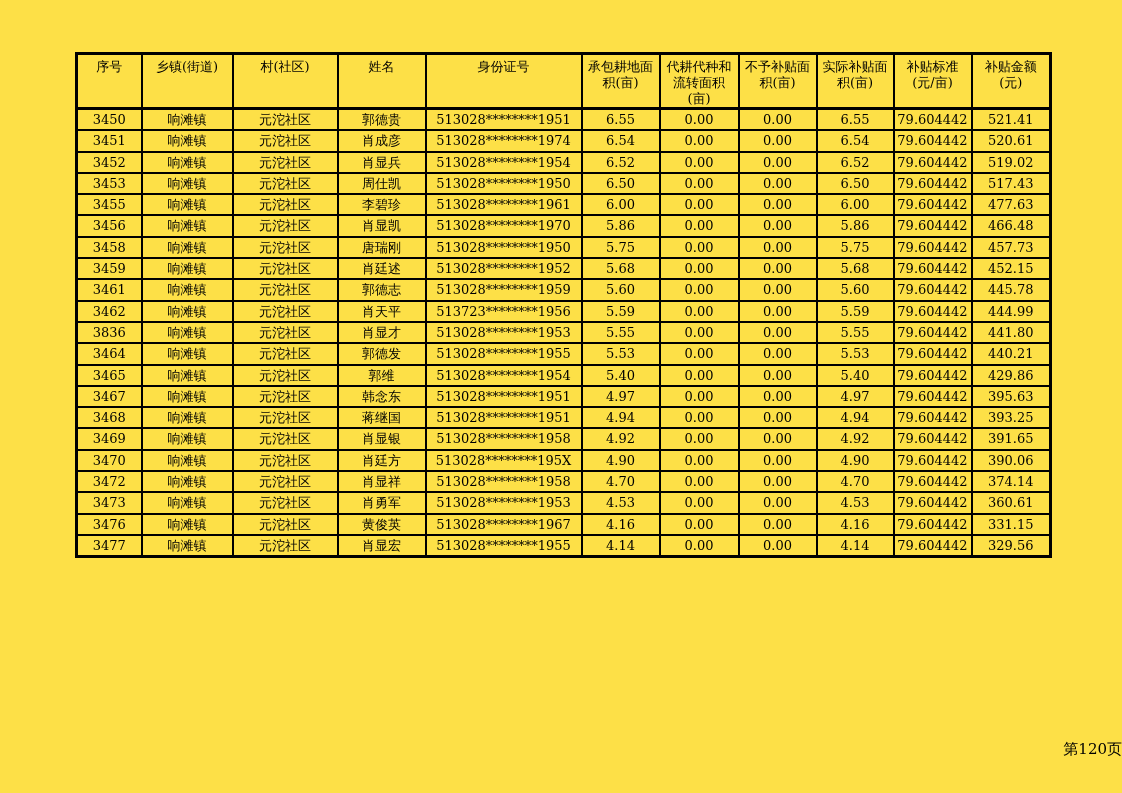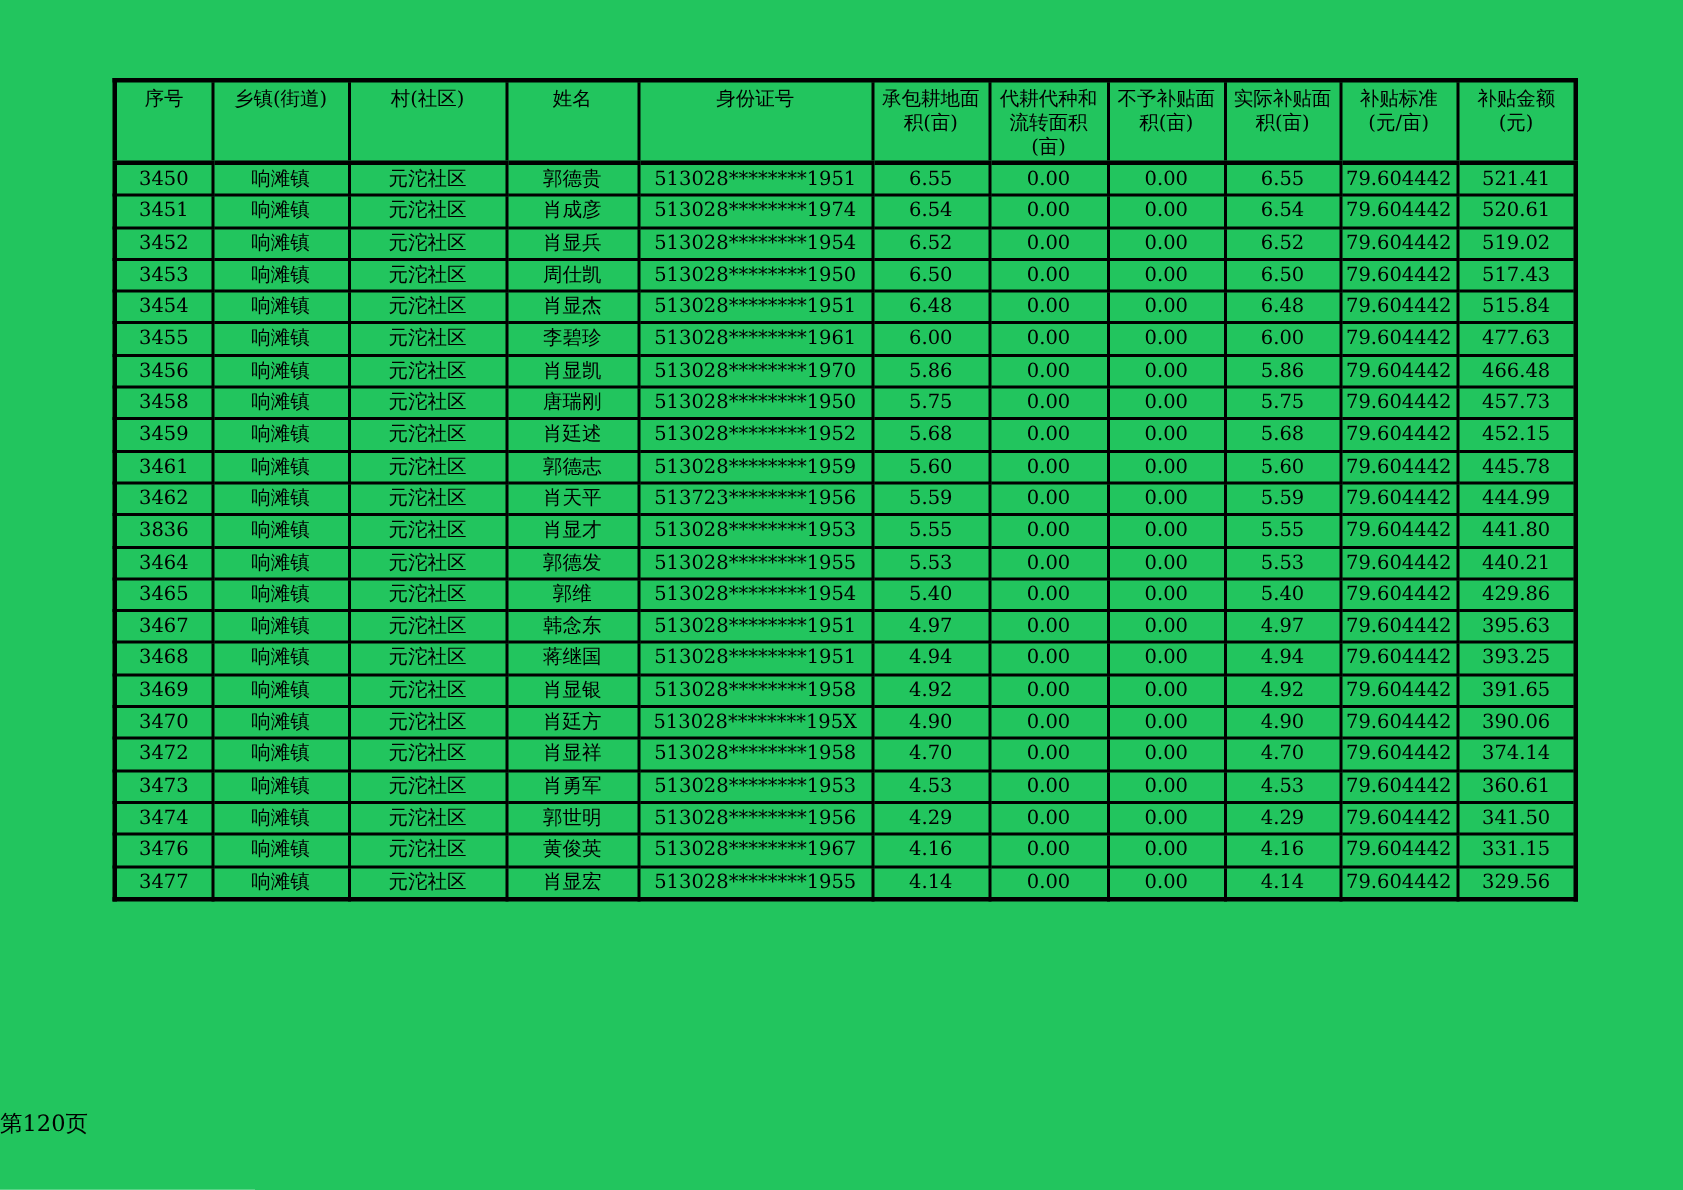--- a/index.html
+++ b/index.html
@@ -1,21 +1,21 @@
 <!DOCTYPE html>
 <html><head>
 <meta charset="utf-8">
 <style>
   html,body{margin:0;padding:0;}
   body{
     width:1122px;height:793px;background:#ffffff;
     font-family:"DejaVu Serif","Liberation Serif",serif;
     color:#000;
   }
-  .page{position:relative;width:1122px;height:793px;background:#22c55e;overflow:hidden;}
+  .page{position:relative;width:1122px;height:793px;background:#fde047;overflow:hidden;}
   table.subsidy{
     position:absolute;left:75px;top:52px;width:974px;
     border-collapse:collapse;table-layout:fixed;
     border:3px solid #000;
   }
   th,td{
     border:2px solid #000;
     padding:0;
     text-align:center;
     font-weight:normal;
@@ -30,21 +30,21 @@
     white-space:pre-line;
     border-bottom:3px solid #000;
   }
   tbody td{
     height:19.3px;
     line-height:19.3px;
     white-space:nowrap;
   }
   .footer{
     position:absolute;left:0;right:0;top:740px;
-    text-align:left;font-size:15px;
+    text-align:right;font-size:15px;
   }
 </style>
 </head>
 <body>
 
 <div class="page">
 
   <table class="subsidy">
     <colgroup>
       <col style="width:65px">
@@ -132,33 +132,20 @@
       <td>周仕凯</td>
       <td>513028********1950</td>
       <td>6.50</td>
       <td>0.00</td>
       <td>0.00</td>
       <td>6.50</td>
       <td>79.604442</td>
       <td>517.43</td>
     </tr>
 
-    <tr>
-      <td>3454</td>
-      <td>响滩镇</td>
-      <td>元沱社区</td>
-      <td>肖显杰</td>
-      <td>513028********1951</td>
-      <td>6.48</td>
-      <td>0.00</td>
-      <td>0.00</td>
-      <td>6.48</td>
-      <td>79.604442</td>
-      <td>515.84</td>
-    </tr>
 
     <tr>
       <td>3455</td>
       <td>响滩镇</td>
       <td>元沱社区</td>
       <td>李碧珍</td>
       <td>513028********1961</td>
       <td>6.00</td>
       <td>0.00</td>
       <td>0.00</td>
@@ -360,33 +347,20 @@
       <td>肖勇军</td>
       <td>513028********1953</td>
       <td>4.53</td>
       <td>0.00</td>
       <td>0.00</td>
       <td>4.53</td>
       <td>79.604442</td>
       <td>360.61</td>
     </tr>
 
-    <tr>
-      <td>3474</td>
-      <td>响滩镇</td>
-      <td>元沱社区</td>
-      <td>郭世明</td>
-      <td>513028********1956</td>
-      <td>4.29</td>
-      <td>0.00</td>
-      <td>0.00</td>
-      <td>4.29</td>
-      <td>79.604442</td>
-      <td>341.50</td>
-    </tr>
 
 
     <tr>
       <td>3476</td>
       <td>响滩镇</td>
       <td>元沱社区</td>
       <td>黄俊英</td>
       <td>513028********1967</td>
       <td>4.16</td>
       <td>0.00</td>

